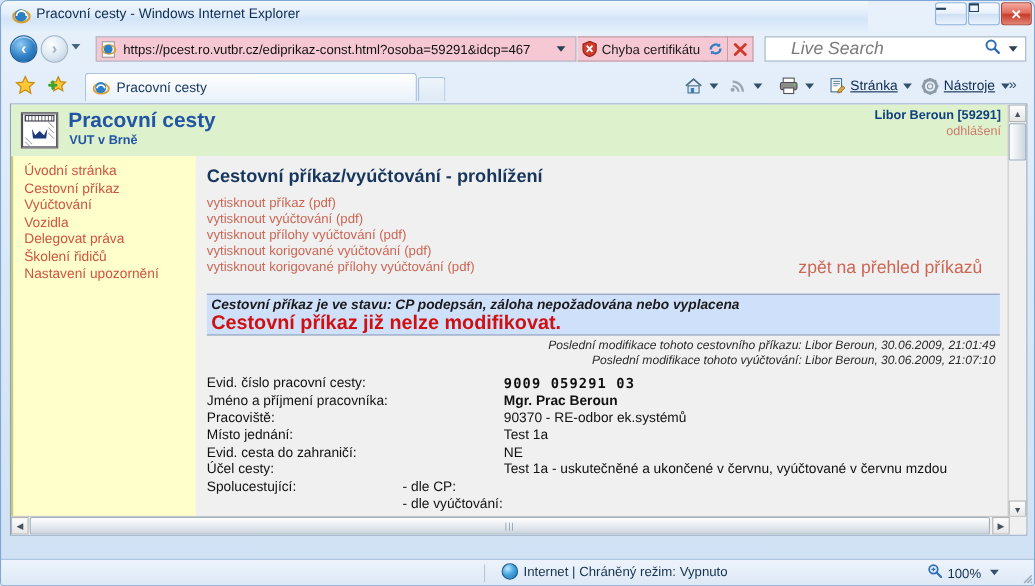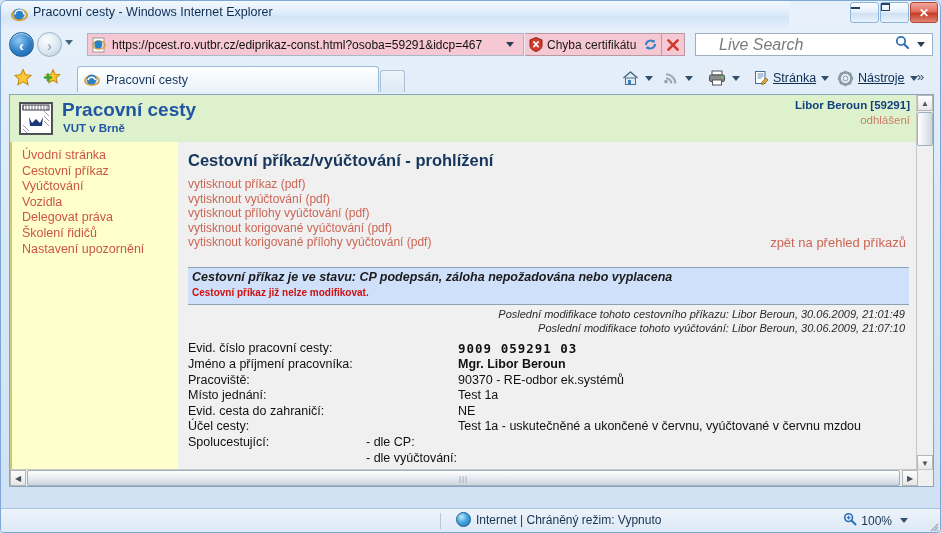--- a/index.html
+++ b/index.html
@@ -237,36 +237,36 @@
     margin: 0 0 7px 0;
   }
   .pdf-link {
     display: block; font-size: 12px; color: #cc6655;
     line-height: 14.6px; white-space: nowrap;
   }
   #link-row {
     position: relative; height: 15px;
   }
   #back-link {
-    position: absolute; right: 3px; top: -15px;
-    font-size: 13px; color: #cc6655; white-space: nowrap; margin-left: 12px;
+    position: absolute; right: 16px; top: -15px;
+    font-size: 16px; color: #cc6655; white-space: nowrap; margin-left: 12px;
   }
   #status-box {
     margin-top: 2px;
     background: #cfe0fb;
     border-top: 1px solid #8f9fb5;
     border-bottom: 1px solid #8f9fb5;
     padding: 2px 4px 3px 4px;
   }
   .status-line {
     font-size: 12.5px; font-style: italic; font-weight: bold;
     color: #1b1b1b; line-height: 15.5px; white-space: nowrap;
   }
   #status-warn {
-    font-size: 10px; font-weight: bold; color: #d01010;
+    font-size: 18px; font-weight: bold; color: #d01010;
     line-height: 16px; white-space: nowrap; font-style: normal;
   }
   .modline {
     text-align: right; font-size: 11px; font-style: italic; color: #2a2a2a;
     line-height: 13.5px; padding-right: 4px; white-space: nowrap;
   }
   #mods { margin-top: 3px; }
 
   
   #details {
@@ -563,21 +563,21 @@
         <table id="details">
           <tbody>
             <tr>
               <td class="lbl">Evid. číslo pracovní cesty:</td>
               <td class="sub"></td>
               <td class="evidnum">9009  059291  03</td>
             </tr>
             <tr>
               <td class="lbl">Jméno a příjmení pracovníka:</td>
               <td class="sub"></td>
-              <td class="namevalue">Mgr. Libor Beroun</td>
+              <td class="namevalue">Mgr. Prac Beroun</td>
             </tr>
             <tr>
               <td class="lbl">Pracoviště:</td>
               <td class="sub"></td>
               <td>90370 - RE-odbor ek.systémů</td>
             </tr>
             <tr>
               <td class="lbl">Místo jednání:</td>
               <td class="sub"></td>
               <td>Test 1a</td>

